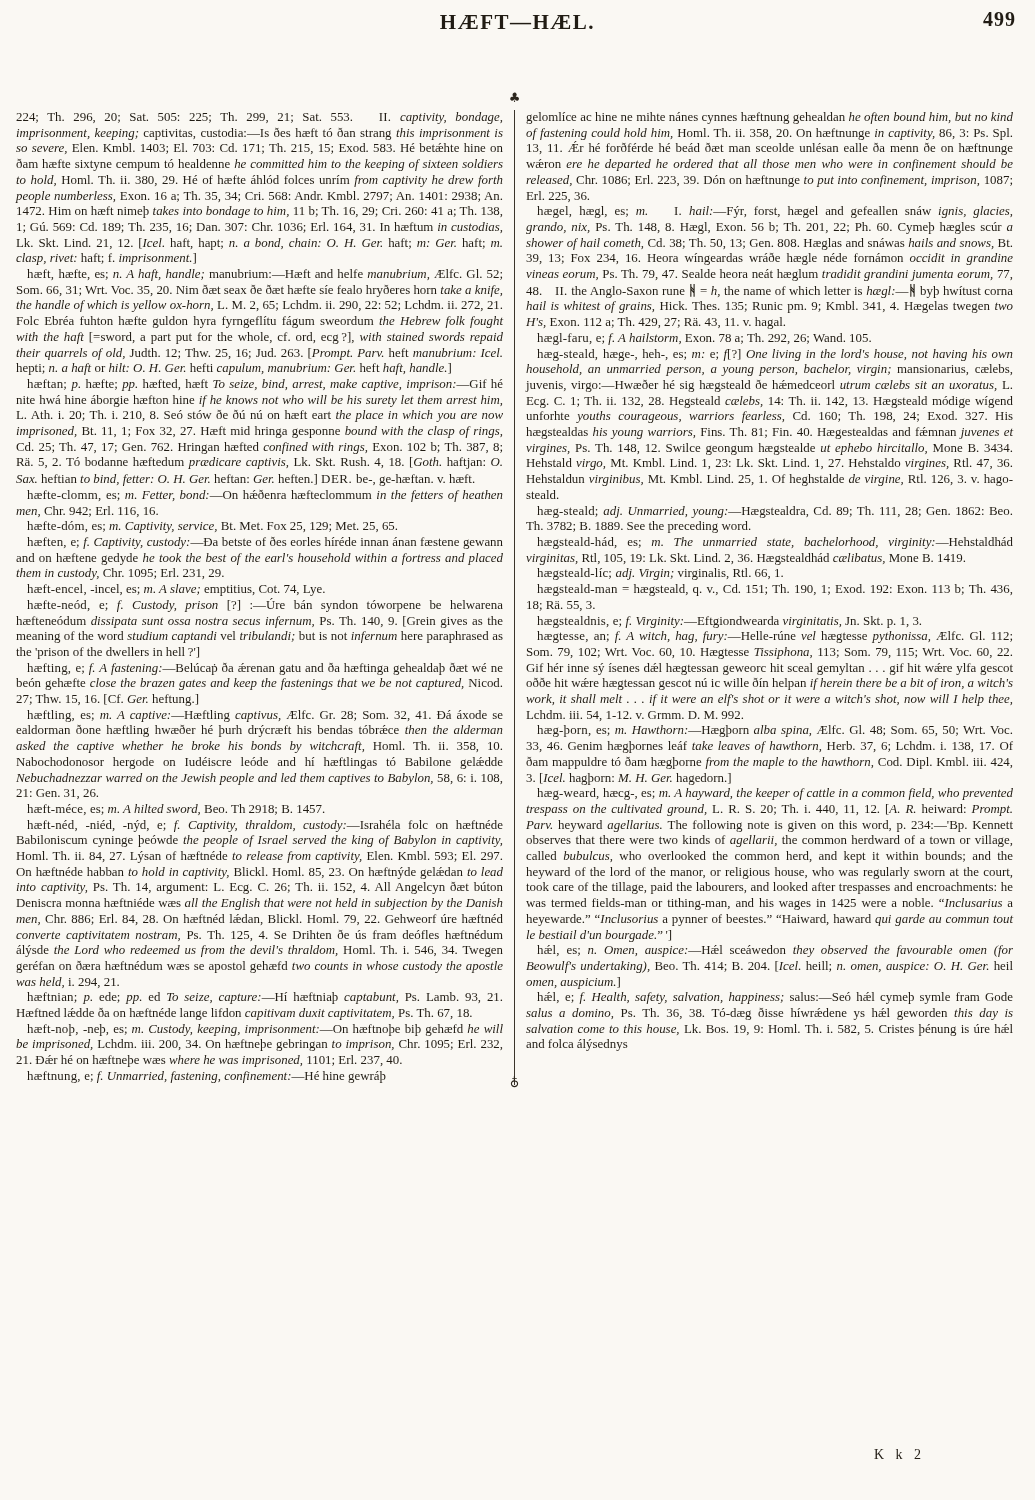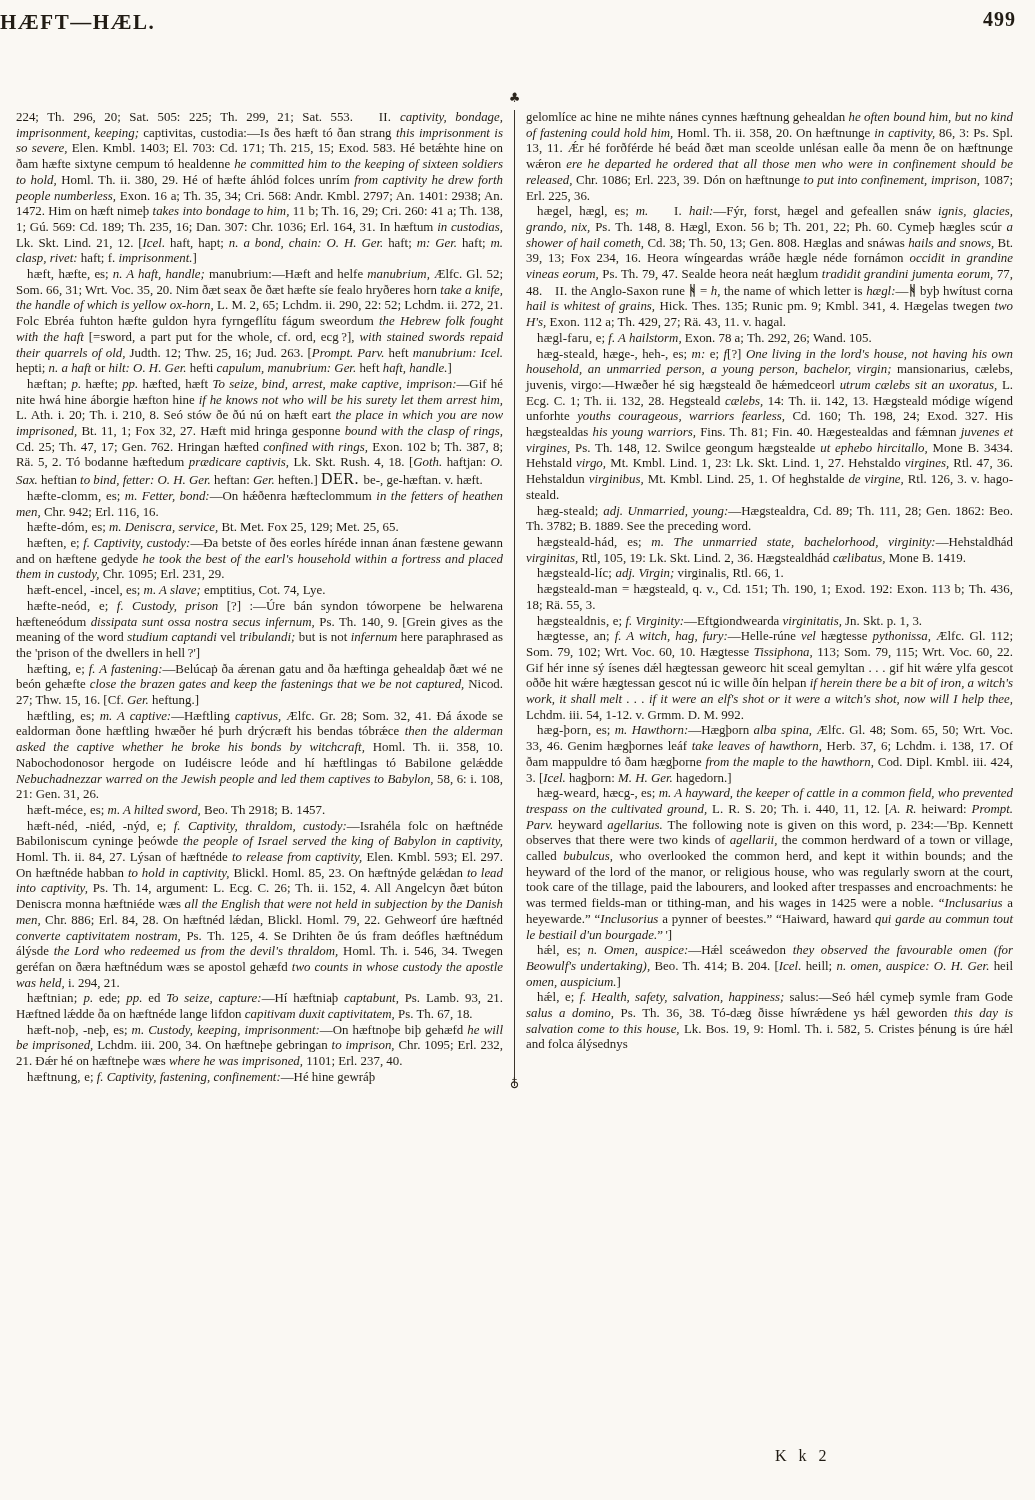--- a/index.html
+++ b/index.html
@@ -4,73 +4,73 @@
 <style>
   html,body{margin:0;padding:0;}
   body{background:#e8e6e0;font-family:"Liberation Serif","DejaVu Serif",serif;}
   .page{
     position:relative;width:1035px;height:1500px;overflow:hidden;
     background:#faf8f3;color:#211c14;margin:0 auto;
     box-shadow:0 0 6px rgba(0,0,0,.25);
   }
   .header{position:relative;height:42px;padding-top:10px;}
   .page-title{
-    font-size:21px;font-weight:bold;letter-spacing:1.5px;
+    text-align:center;font-size:21px;font-weight:bold;letter-spacing:1.5px;
   }
   .page-number{
     position:absolute;right:19px;top:8px;font-size:20px;font-weight:bold;letter-spacing:1px;
   }
   .body-wrap{display:flex;align-items:stretch;padding:0 16px;margin-top:58px;}
   .col{
     width:487px;font-size:12.9px;line-height:15.7px;text-align:justify;
     text-justify:inter-word;hyphens:none;
   }
   .para{margin:0;}
   .para.ind{text-indent:11px;}
   .seg-i{font-style:italic;}
   .seg-b{font-weight:normal;letter-spacing:.2px;}
-  .seg-sc{font-size:16px;letter-spacing:.5px;margin-top:48px;}
+  .seg-sc{font-size:13px;letter-spacing:.5px;margin-top:48px;}
   .seg-rn{font-family:"DejaVu Sans",sans-serif;font-weight:bold;font-size:1.05em;}
   .divider{
     width:1px;background:#3a342a;margin:0 11px;position:relative;flex:none;
   }
   .ornament{position:absolute;left:50%;transform:translateX(-50%);
     font-family:"DejaVu Sans",sans-serif;color:#2c261d;font-size:13px;line-height:1;}
   .ornament.top{top:-19px;}
   .ornament.bottom{bottom:-4px;}
   .signature{
-    position:absolute;left:775px;top:1447px;width:150px;text-align:left;
-    font-size:16px;letter-spacing:4px;
+    position:absolute;left:775px;top:1447px;width:150px;text-align:right;
+    font-size:14px;letter-spacing:4px;
   }
 </style>
 </head>
 <body>
 
 <div class="page">
   <div class="header">
     <div class="page-title">HÆFT—HÆL.</div>
     <div class="page-number">499</div>
   </div>
   <div class="body-wrap">
     <div class="col">
         <p class="para"><span class="seg-r">224; Th. 296, 20; Sat. 505: 225; Th. 299, 21; Sat. 553.  </span><span class="seg-b">II. </span><span class="seg-i">captivity, bondage, imprisonment, keeping; </span><span class="seg-r">captivitas, custodia:—Is ðes hæft tó ðan strang </span><span class="seg-i">this imprisonment is so severe, </span><span class="seg-r">Elen. Kmbl. 1403; El. 703: Cd. 171; Th. 215, 15; Exod. 583.  Hé betǽhte hine on ðam hæfte sixtyne cempum tó healdenne </span><span class="seg-i">he committed him to the keeping of sixteen soldiers to hold, </span><span class="seg-r">Homl. Th. ii. 380, 29.  Hé of hæfte áhlód folces unrím </span><span class="seg-i">from captivity he drew forth people numberless, </span><span class="seg-r">Exon. 16 a; Th. 35, 34; Cri. 568: Andr. Kmbl. 2797; An. 1401: 2938; An. 1472.  Him on hæft nimeþ </span><span class="seg-i">takes into bondage to him, </span><span class="seg-r">11 b; Th. 16, 29; Cri. 260: 41 a; Th. 138, 1; Gú. 569: Cd. 189; Th. 235, 16; Dan. 307: Chr. 1036; Erl. 164, 31.  In hæftum </span><span class="seg-i">in custodias, </span><span class="seg-r">Lk. Skt. Lind. 21, 12.  [</span><span class="seg-i">Icel. </span><span class="seg-r">haft, hapt; </span><span class="seg-i">n. a bond, chain: O. H. Ger. </span><span class="seg-r">haft; </span><span class="seg-i">m: Ger. </span><span class="seg-r">haft; </span><span class="seg-i">m. clasp, rivet: </span><span class="seg-r">haft; f. </span><span class="seg-i">imprisonment.</span><span class="seg-r">]</span></p>
         <p class="para ind"><span class="seg-b">hæft, </span><span class="seg-r">hæfte, es; </span><span class="seg-i">n. A haft, handle; </span><span class="seg-r">manubrium:—Hæft and helfe </span><span class="seg-i">manubrium, </span><span class="seg-r">Ælfc. Gl. 52; Som. 66, 31; Wrt. Voc. 35, 20.  Nim ðæt seax ðe ðæt hæfte síe fealo hryðeres horn </span><span class="seg-i">take a knife, the handle of which is yellow ox-horn, </span><span class="seg-r">L. M. 2, 65; Lchdm. ii. 290, 22: 52; Lchdm. ii. 272, 21.  Folc Ebréa fuhton hæfte guldon hyra fyrngeflítu fágum sweordum </span><span class="seg-i">the Hebrew folk fought with the haft </span><span class="seg-r">[=sword, a part put for the whole, cf. ord, ecg ?], </span><span class="seg-i">with stained swords repaid their quarrels of old, </span><span class="seg-r">Judth. 12; Thw. 25, 16; Jud. 263.  [</span><span class="seg-i">Prompt. Parv. </span><span class="seg-r">heft </span><span class="seg-i">manubrium: Icel. </span><span class="seg-r">hepti; </span><span class="seg-i">n. a haft </span><span class="seg-r">or </span><span class="seg-i">hilt: O. H. Ger. </span><span class="seg-r">hefti </span><span class="seg-i">capulum, manubrium: Ger. </span><span class="seg-r">heft </span><span class="seg-i">haft, handle.</span><span class="seg-r">]</span></p>
         <p class="para ind"><span class="seg-b">hæftan; </span><span class="seg-i">p. </span><span class="seg-r">hæfte; </span><span class="seg-i">pp. </span><span class="seg-r">hæfted, hæft </span><span class="seg-i">To seize, bind, arrest, make captive, imprison:</span><span class="seg-r">—Gif hé nite hwá hine áborgie hæfton hine </span><span class="seg-i">if he knows not who will be his surety let them arrest him, </span><span class="seg-r">L. Ath. i. 20; Th. i. 210, 8.  Seó stów ðe ðú nú on hæft eart </span><span class="seg-i">the place in which you are now imprisoned, </span><span class="seg-r">Bt. 11, 1; Fox 32, 27.  Hæft mid hringa gesponne </span><span class="seg-i">bound with the clasp of rings, </span><span class="seg-r">Cd. 25; Th. 47, 17; Gen. 762.  Hringan hæfted </span><span class="seg-i">confined with rings, </span><span class="seg-r">Exon. 102 b; Th. 387, 8; Rä. 5, 2.  Tó bodanne hæftedum </span><span class="seg-i">prædicare captivis, </span><span class="seg-r">Lk. Skt. Rush. 4, 18.  [</span><span class="seg-i">Goth. </span><span class="seg-r">haftjan: </span><span class="seg-i">O. Sax. </span><span class="seg-r">heftian </span><span class="seg-i">to bind, fetter: O. H. Ger. </span><span class="seg-r">heftan: </span><span class="seg-i">Ger. </span><span class="seg-r">heften.]  </span><span class="seg-sc">DER. </span><span class="seg-r">be-, ge-hæftan.  v. hæft.</span></p>
         <p class="para ind"><span class="seg-b">hæfte-clomm, </span><span class="seg-r">es; </span><span class="seg-i">m. Fetter, bond:</span><span class="seg-r">—On hǽðenra hæfteclommum </span><span class="seg-i">in the fetters of heathen men, </span><span class="seg-r">Chr. 942; Erl. 116, 16.</span></p>
-        <p class="para ind"><span class="seg-b">hæfte-dóm, </span><span class="seg-r">es; </span><span class="seg-i">m. Deniscra, service, </span><span class="seg-r">Bt. Met. Fox 25, 129; Met. 25, 65.</span></p>
+        <p class="para ind"><span class="seg-b">hæfte-dóm, </span><span class="seg-r">es; </span><span class="seg-i">m. Captivity, service, </span><span class="seg-r">Bt. Met. Fox 25, 129; Met. 25, 65.</span></p>
         <p class="para ind"><span class="seg-b">hæften, </span><span class="seg-r">e; </span><span class="seg-i">f. Captivity, custody:</span><span class="seg-r">—Ða betste of ðes eorles híréde innan ánan fæstene gewann and on hæftene gedyde </span><span class="seg-i">he took the best of the earl's household within a fortress and placed them in custody, </span><span class="seg-r">Chr. 1095; Erl. 231, 29.</span></p>
         <p class="para ind"><span class="seg-b">hæft-encel, </span><span class="seg-r">-incel, es; </span><span class="seg-i">m. A slave; </span><span class="seg-r">emptitius, Cot. 74, Lye.</span></p>
         <p class="para ind"><span class="seg-b">hæfte-neód, </span><span class="seg-r">e; </span><span class="seg-i">f. Custody, prison </span><span class="seg-r">[?] :—Úre bán syndon tóworpene be helwarena hæfteneódum </span><span class="seg-i">dissipata sunt ossa nostra secus infernum, </span><span class="seg-r">Ps. Th. 140, 9.  [Grein gives as the meaning of the word </span><span class="seg-i">studium captandi </span><span class="seg-r">vel </span><span class="seg-i">tribulandi; </span><span class="seg-r">but is not </span><span class="seg-i">infernum </span><span class="seg-r">here paraphrased as the 'prison of the dwellers in hell ?']</span></p>
         <p class="para ind"><span class="seg-b">hæfting, </span><span class="seg-r">e; </span><span class="seg-i">f. A fastening:</span><span class="seg-r">—Belúcaṗ ða ǽrenan gatu and ða hæftinga gehealdaþ ðæt wé ne beón gehæfte </span><span class="seg-i">close the brazen gates and keep the fastenings that we be not captured, </span><span class="seg-r">Nicod. 27; Thw. 15, 16.  [Cf. </span><span class="seg-i">Ger. </span><span class="seg-r">heftung.]</span></p>
         <p class="para ind"><span class="seg-b">hæftling, </span><span class="seg-r">es; </span><span class="seg-i">m. A captive:</span><span class="seg-r">—Hæftling </span><span class="seg-i">captivus, </span><span class="seg-r">Ælfc. Gr. 28; Som. 32, 41.  Ðá áxode se ealdorman ðone hæftling hwæðer hé þurh drýcræft his bendas tóbrǽce </span><span class="seg-i">then the alderman asked the captive whether he broke his bonds by witchcraft, </span><span class="seg-r">Homl. Th. ii. 358, 10.  Nabochodonosor hergode on Iudéiscre leóde and hí hæftlingas tó Babilone gelǽdde </span><span class="seg-i">Nebuchadnezzar warred on the Jewish people and led them captives to Babylon, </span><span class="seg-r">58, 6: i. 108, 21: Gen. 31, 26.</span></p>
         <p class="para ind"><span class="seg-b">hæft-méce, </span><span class="seg-r">es; </span><span class="seg-i">m. A hilted sword, </span><span class="seg-r">Beo. Th 2918; B. 1457.</span></p>
         <p class="para ind"><span class="seg-b">hæft-néd, </span><span class="seg-r">-niéd, -nýd, e; </span><span class="seg-i">f. Captivity, thraldom, custody:</span><span class="seg-r">—Israhéla folc on hæftnéde Babiloniscum cyninge þeówde </span><span class="seg-i">the people of Israel served the king of Babylon in captivity, </span><span class="seg-r">Homl. Th. ii. 84, 27.  Lýsan of hæftnéde </span><span class="seg-i">to release from captivity, </span><span class="seg-r">Elen. Kmbl. 593; El. 297.  On hæftnéde habban </span><span class="seg-i">to hold in captivity, </span><span class="seg-r">Blickl. Homl. 85, 23.  On hæftnýde gelǽdan </span><span class="seg-i">to lead into captivity, </span><span class="seg-r">Ps. Th. 14, argument: L. Ecg. C. 26; Th. ii. 152, 4.  All Angelcyn ðæt búton Deniscra monna hæftniéde wæs </span><span class="seg-i">all the English that were not held in subjection by the Danish men, </span><span class="seg-r">Chr. 886; Erl. 84, 28.  On hæftnéd lǽdan, Blickl. Homl. 79, 22.  Gehweorf úre hæftnéd </span><span class="seg-i">converte captivitatem nostram, </span><span class="seg-r">Ps. Th. 125, 4.  Se Drihten ðe ús fram deófles hæftnédum álýsde </span><span class="seg-i">the Lord who redeemed us from the devil's thraldom, </span><span class="seg-r">Homl. Th. i. 546, 34.  Twegen geréfan on ðæra hæftnédum wæs se apostol gehæfd </span><span class="seg-i">two counts in whose custody the apostle was held, </span><span class="seg-r">i. 294, 21.</span></p>
         <p class="para ind"><span class="seg-b">hæftnian; </span><span class="seg-i">p. </span><span class="seg-r">ede; </span><span class="seg-i">pp. </span><span class="seg-r">ed </span><span class="seg-i">To seize, capture:</span><span class="seg-r">—Hí hæftniaþ </span><span class="seg-i">captabunt, </span><span class="seg-r">Ps. Lamb. 93, 21.  Hæftned lǽdde ða on hæftnéde lange lifdon </span><span class="seg-i">capitivam duxit captivitatem, </span><span class="seg-r">Ps. Th. 67, 18.</span></p>
         <p class="para ind"><span class="seg-b">hæft-noþ, </span><span class="seg-r">-neþ, es; </span><span class="seg-i">m. Custody, keeping, imprisonment:</span><span class="seg-r">—On hæftnoþe biþ gehæfd </span><span class="seg-i">he will be imprisoned, </span><span class="seg-r">Lchdm. iii. 200, 34.  On hæftneþe gebringan </span><span class="seg-i">to imprison, </span><span class="seg-r">Chr. 1095; Erl. 232, 21.  Ðǽr hé on hæftneþe wæs </span><span class="seg-i">where he was imprisoned, </span><span class="seg-r">1101; Erl. 237, 40.</span></p>
-        <p class="para ind"><span class="seg-b">hæftnung, </span><span class="seg-r">e; </span><span class="seg-i">f. Captivity, fastening, confinement:</span><span class="seg-r">—Hé hine gewráþ</span></p>
+        <p class="para ind"><span class="seg-b">hæftnung, </span><span class="seg-r">e; </span><span class="seg-i">f. Unmarried, fastening, confinement:</span><span class="seg-r">—Hé hine gewráþ</span></p>
       </div>
     <div class="divider">
       <span class="ornament top">♣</span>
       <span class="ornament bottom">♁</span>
     </div>
     <div class="col">
         <p class="para"><span class="seg-r">gelomlíce ac hine ne mihte nánes cynnes hæftnung gehealdan </span><span class="seg-i">he often bound him, but no kind of fastening could hold him, </span><span class="seg-r">Homl. Th. ii. 358, 20.  On hæftnunge </span><span class="seg-i">in captivity, </span><span class="seg-r">86, 3: Ps. Spl. 13, 11.  Ǽr hé forðférde hé beád ðæt man sceolde unlésan ealle ða menn ðe on hæftnunge wǽron </span><span class="seg-i">ere he departed he ordered that all those men who were in confinement should be released, </span><span class="seg-r">Chr. 1086; Erl. 223, 39.  Dón on hæftnunge </span><span class="seg-i">to put into confinement, imprison, </span><span class="seg-r">1087; Erl. 225, 36.</span></p>
         <p class="para ind"><span class="seg-b">hægel, </span><span class="seg-r">hægl, es; </span><span class="seg-i">m.  </span><span class="seg-b">I. </span><span class="seg-i">hail:</span><span class="seg-r">—Fýr, forst, hægel and gefeallen snáw </span><span class="seg-i">ignis, glacies, grando, nix, </span><span class="seg-r">Ps. Th. 148, 8.  Hægl, Exon. 56 b; Th. 201, 22; Ph. 60.  Cymeþ hægles scúr </span><span class="seg-i">a shower of hail cometh, </span><span class="seg-r">Cd. 38; Th. 50, 13; Gen. 808.  Hæglas and snáwas </span><span class="seg-i">hails and snows, </span><span class="seg-r">Bt. 39, 13; Fox 234, 16.  Heora wíngeardas wráðe hægle néde fornámon </span><span class="seg-i">occidit in grandine vineas eorum, </span><span class="seg-r">Ps. Th. 79, 47.  Sealde heora neát hæglum </span><span class="seg-i">tradidit grandini jumenta eorum, </span><span class="seg-r">77, 48. </span><span class="seg-b">II. </span><span class="seg-r">the Anglo-Saxon rune </span><span class="seg-rn">ᚻ</span><span class="seg-r"> = </span><span class="seg-i">h, </span><span class="seg-r">the name of which letter is </span><span class="seg-i">hægl:</span><span class="seg-r">—</span><span class="seg-rn">ᚻ</span><span class="seg-r"> byþ hwítust corna </span><span class="seg-i">hail is whitest of grains, </span><span class="seg-r">Hick. Thes. 135; Runic pm. 9; Kmbl. 341, 4.  Hægelas twegen </span><span class="seg-i">two H's, </span><span class="seg-r">Exon. 112 a; Th. 429, 27; Rä. 43, 11.  v. hagal.</span></p>
         <p class="para ind"><span class="seg-b">hægl-faru, </span><span class="seg-r">e; </span><span class="seg-i">f. A hailstorm, </span><span class="seg-r">Exon. 78 a; Th. 292, 26; Wand. 105.</span></p>
         <p class="para ind"><span class="seg-b">hæg-steald, </span><span class="seg-r">hæge-, heh-, es; </span><span class="seg-i">m: </span><span class="seg-r">e; </span><span class="seg-i">f</span><span class="seg-r">[?] </span><span class="seg-i">One living in the lord's house, not having his own household, an unmarried person, a young person, bachelor, virgin; </span><span class="seg-r">mansionarius, cælebs, juvenis, virgo:—Hwæðer hé sig hægsteald ðe hǽmedceorl </span><span class="seg-i">utrum cælebs sit an uxoratus, </span><span class="seg-r">L. Ecg. C. 1; Th. ii. 132, 28.  Hegsteald </span><span class="seg-i">cælebs, </span><span class="seg-r">14: Th. ii. 142, 13.  Hægsteald módige wígend unforhte </span><span class="seg-i">youths courageous, warriors fearless, </span><span class="seg-r">Cd. 160; Th. 198, 24; Exod. 327.  His hægstealdas </span><span class="seg-i">his young warriors, </span><span class="seg-r">Fins. Th. 81; Fin. 40.  Hægestealdas and fǽmnan </span><span class="seg-i">juvenes et virgines, </span><span class="seg-r">Ps. Th. 148, 12.  Swilce geongum hægstealde </span><span class="seg-i">ut ephebo hircitallo, </span><span class="seg-r">Mone B. 3434.  Hehstald </span><span class="seg-i">virgo, </span><span class="seg-r">Mt. Kmbl. Lind. 1, 23: Lk. Skt. Lind. 1, 27.  Hehstaldo </span><span class="seg-i">virgines, </span><span class="seg-r">Rtl. 47, 36.  Hehstaldun </span><span class="seg-i">virginibus, </span><span class="seg-r">Mt. Kmbl. Lind. 25, 1.  Of heghstalde </span><span class="seg-i">de virgine, </span><span class="seg-r">Rtl. 126, 3.  v. hago-steald.</span></p>

